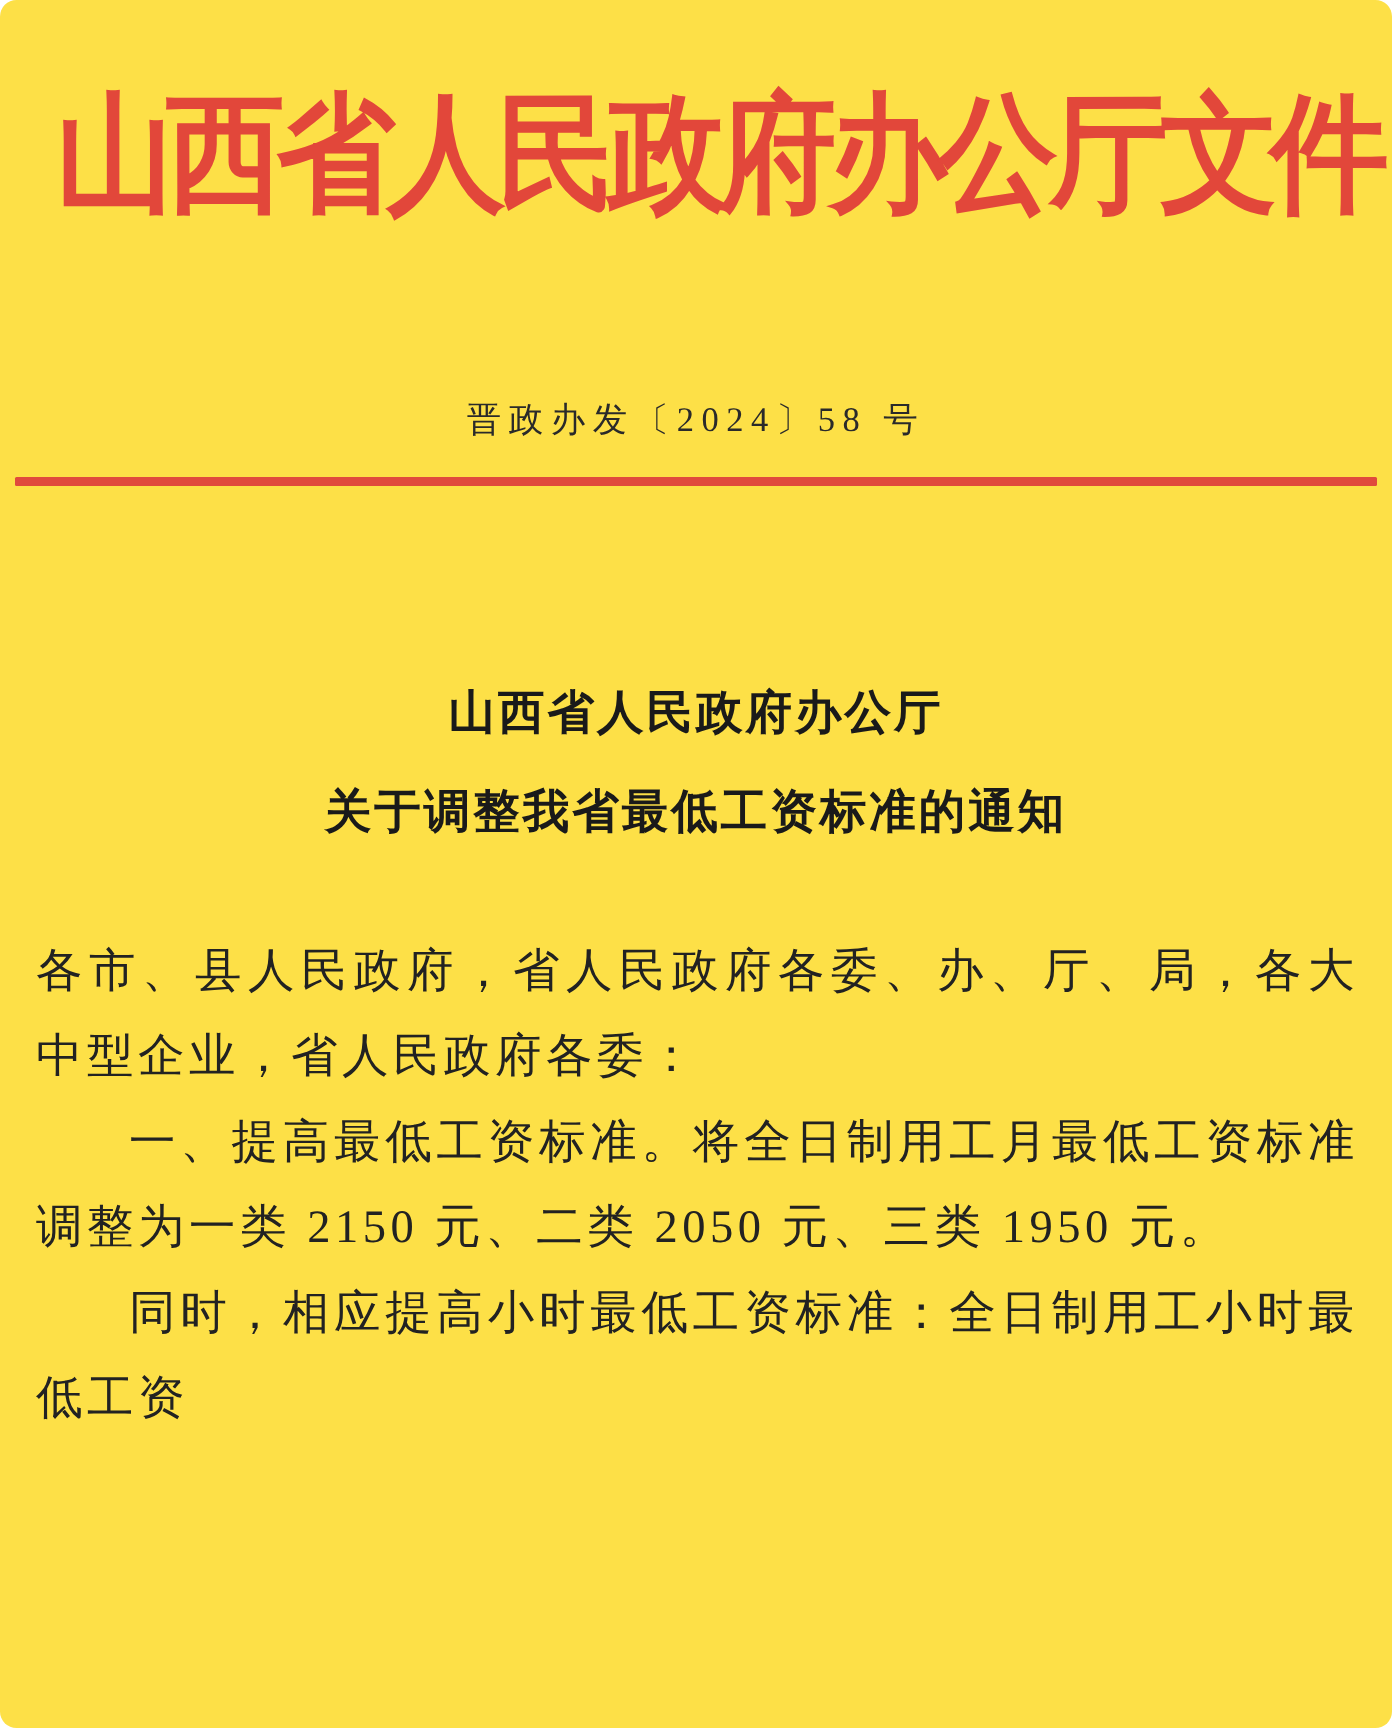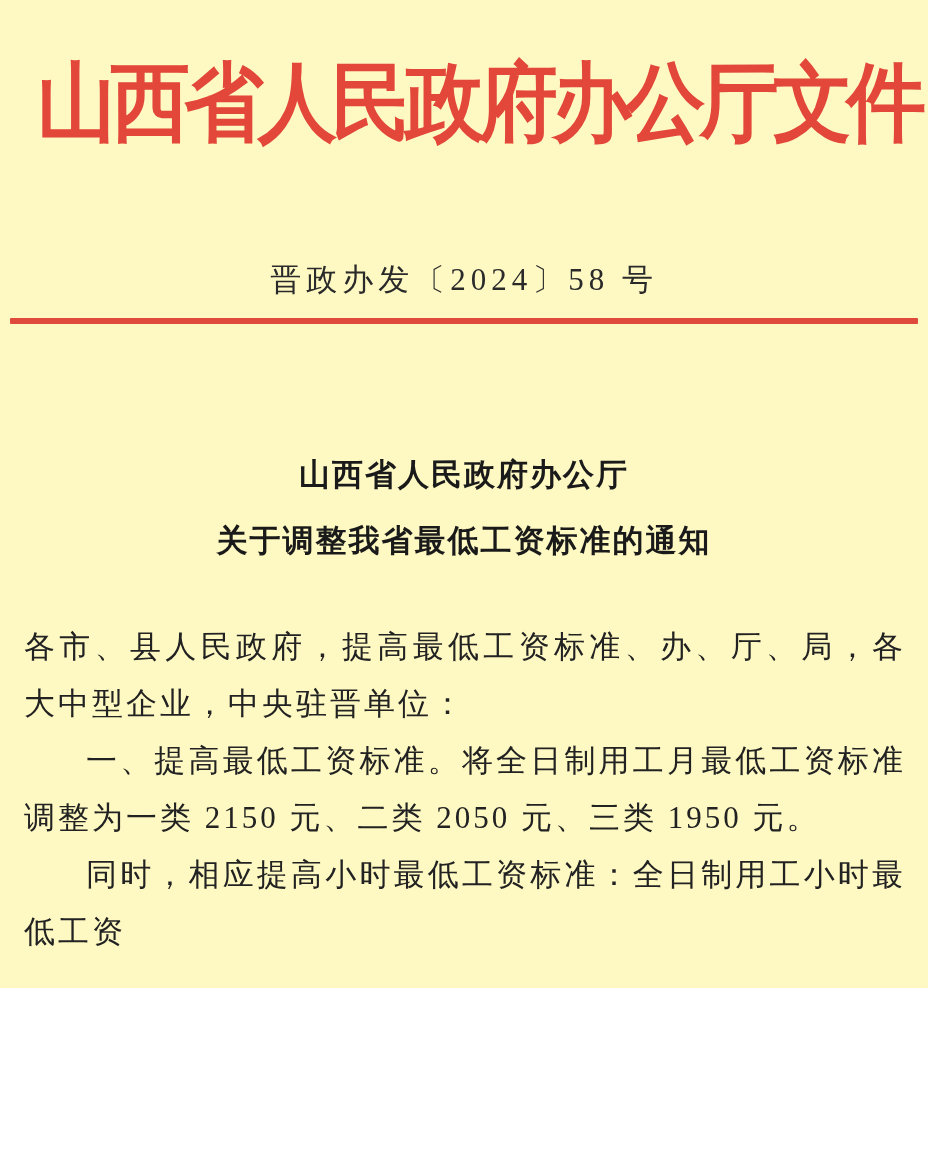--- a/index.html
+++ b/index.html
@@ -4,26 +4,27 @@
 <style>
   * { margin: 0; padding: 0; box-sizing: border-box; }
 
   html, body {
     background: #ffffff;
   }
 
   .page {
     position: relative;
     width: 928px;
-    height: 988px;
+    height: 1152px;
     margin: 0 auto;
-    background: #fef9c3;
+    background: #fde047;
     overflow: hidden;
     font-family: "Liberation Serif", "DejaVu Serif", serif;
     color: #1c1c1c;
+    border-radius: 11px;
   }
 
   
   .masthead {
     margin-top: 42px;
     width: 100%;
     text-align: center;
     font-size: 86px;
     line-height: 122px;
     font-weight: bold;
@@ -32,21 +33,21 @@
     transform: scaleX(0.92);
     transform-origin: center;
     white-space: nowrap;
   }
 
   
   .doc-number {
     margin-top: 96px;
     width: 100%;
     text-align: center;
-    font-size: 31px;
+    font-size: 23px;
     line-height: 40px;
     color: #2a2a2a;
     letter-spacing: 5px;
   }
 
   
   .red-divider {
     margin: 18px 10px 0 10px;
     height: 6px;
     background: #e04a3c;
@@ -95,18 +96,18 @@
   <div class="doc-number">晋政办发〔2024〕58 号</div>
 
   <div class="red-divider"></div>
 
   <div class="doc-title">
     <div class="title-line">山西省人民政府办公厅</div>
     <div class="title-line">关于调整我省最低工资标准的通知</div>
   </div>
 
   <div class="body-text">
-    <p>各市、县人民政府，提高最低工资标准、办、厅、局，各大中型企业，中央驻晋单位：</p>
+    <p>各市、县人民政府，省人民政府各委、办、厅、局，各大中型企业，省人民政府各委：</p>
     <p class="indent">一、提高最低工资标准。将全日制用工月最低工资标准调整为一类 2150 元、二类 2050 元、三类 1950 元。</p>
     <p class="indent">同时，相应提高小时最低工资标准：全日制用工小时最低工资</p>
   </div>
 
 </div>
 
 </body></html>

